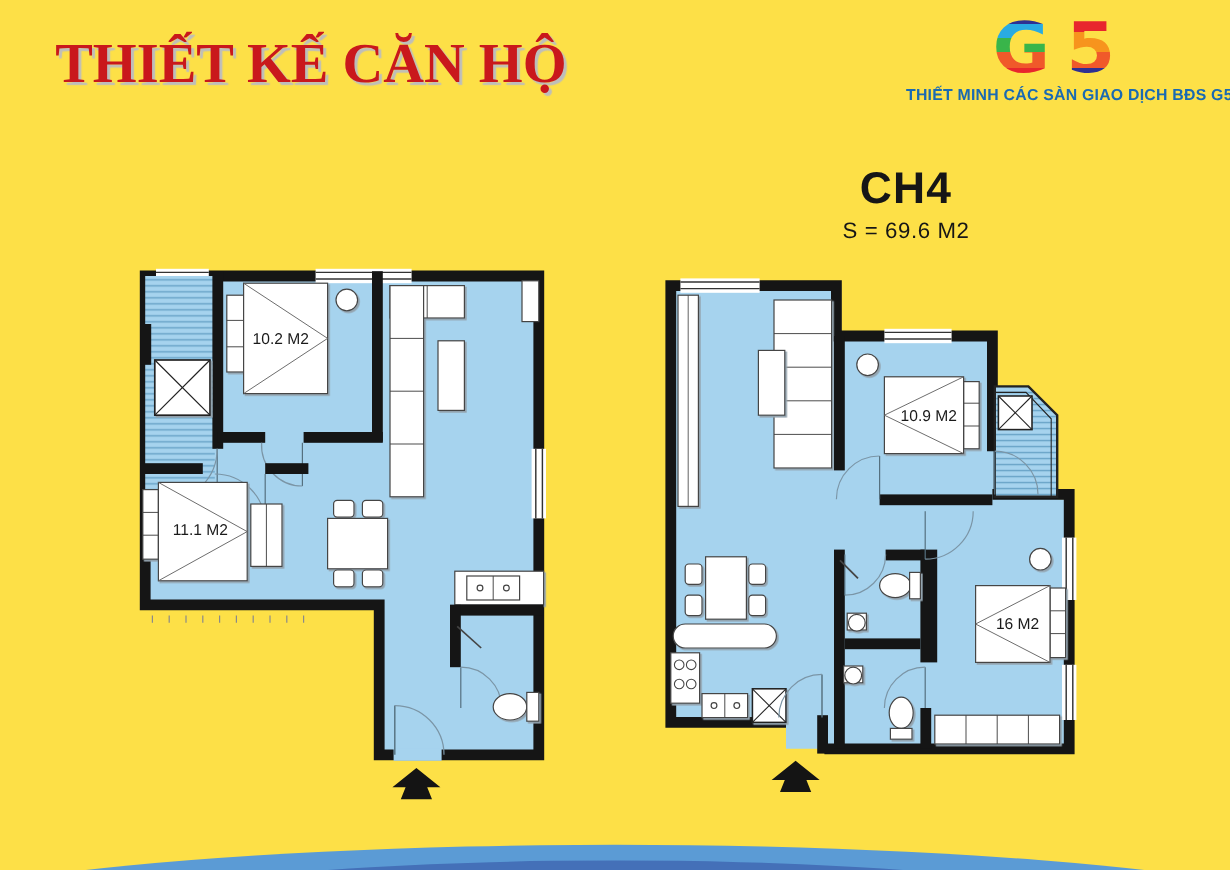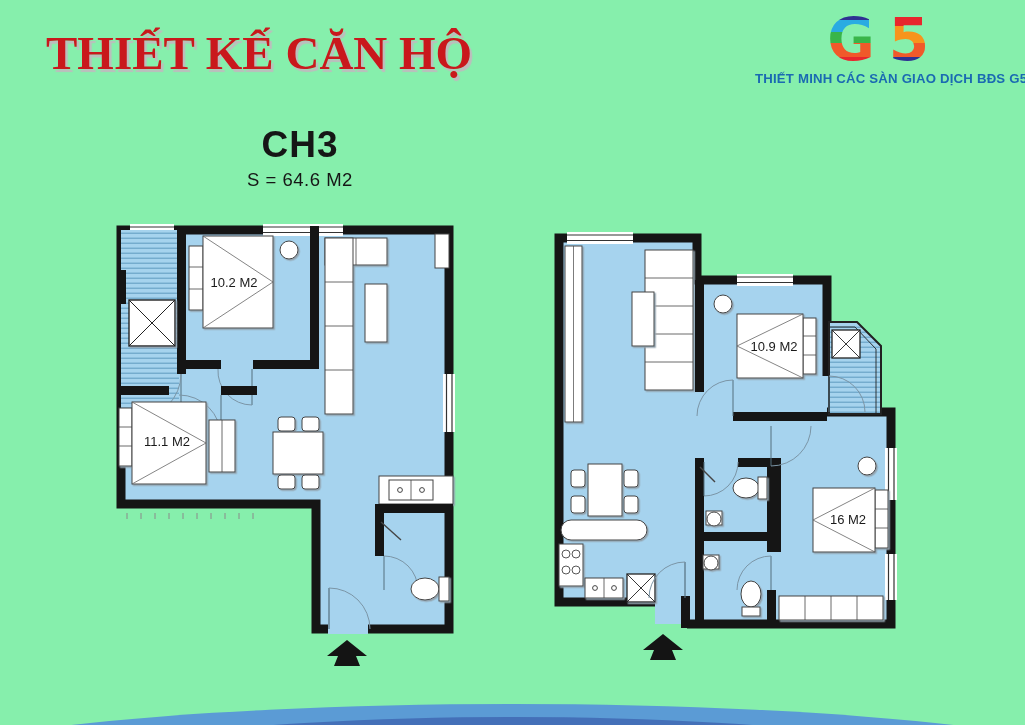--- a/index.html
+++ b/index.html
@@ -1,16 +1,16 @@
 <!DOCTYPE html>
 <html><head>
 <meta charset="utf-8">
 <style>
   html,body{margin:0;padding:0;background:#fff;}
-  .canvas{position:relative;width:1025px;height:725px;background:#86efac;overflow:hidden;
+  .canvas{position:relative;width:1025px;height:725px;background:#fde047;overflow:hidden;
           font-family:"Liberation Sans",sans-serif;}
 
   
   .page-title{position:absolute;left:46px;top:26px;
     font-family:"Liberation Serif",serif;font-weight:700;font-size:47px;letter-spacing:0px;
     color:#c9181c;text-shadow:2.5px 2.5px 1px #bdbdbd;white-space:nowrap;}
   .logo{position:absolute;top:10px;right:18px;width:252px;text-align:center;}
   .logo-mark{display:block;margin:0 auto 1px auto;}
   .logo-tagline{font-size:13.2px;font-weight:bold;color:#1a6ab2;letter-spacing:0.2px;white-space:nowrap;}
 
@@ -65,23 +65,23 @@
           <stop offset="0.75" stop-color="#2e3192"></stop>
             <stop offset="1" stop-color="#2e3192"></stop>
         </linearGradient>
       </defs>
       <text x="45" y="50" text-anchor="middle" font-family="DejaVu Sans, sans-serif" font-weight="bold" font-size="58" fill="url(#gradG)">G</text>
       <text x="103" y="50" text-anchor="middle" font-family="DejaVu Sans, sans-serif" font-weight="bold" font-size="58" fill="url(#grad5)">5</text>
     </svg>
     <div class="logo-tagline">THIẾT MINH CÁC SÀN GIAO DỊCH BĐS G5</div>
   </div>
 
-  <div class="plan-head ch3">
-    <div class="plan-name">CH3</div>
-    <div class="plan-area">S = 64.6 M2</div>
+  <div class="plan-head ch4">
+    <div class="plan-name">CH4</div>
+    <div class="plan-area">S = 69.6 M2</div>
   </div>
 
   <svg class="plan-svg ch3" width="345" height="448" viewBox="0 0 345 448">
     <defs>
       <pattern id="hatch3" width="4" height="5" patternUnits="userSpaceOnUse">
         <rect width="4" height="5" fill="#a6d3ee"></rect>
         <line x1="0" y1="1.2" x2="4" y2="1.2" stroke="#649fc4" stroke-width="1.1"></line>
       </pattern>
       <filter id="fs3" x="-20%" y="-20%" width="140%" height="140%">
         <feDropShadow dx="1.4" dy="1.4" stdDeviation="0.6" flood-color="#93a3ae"></feDropShadow>

